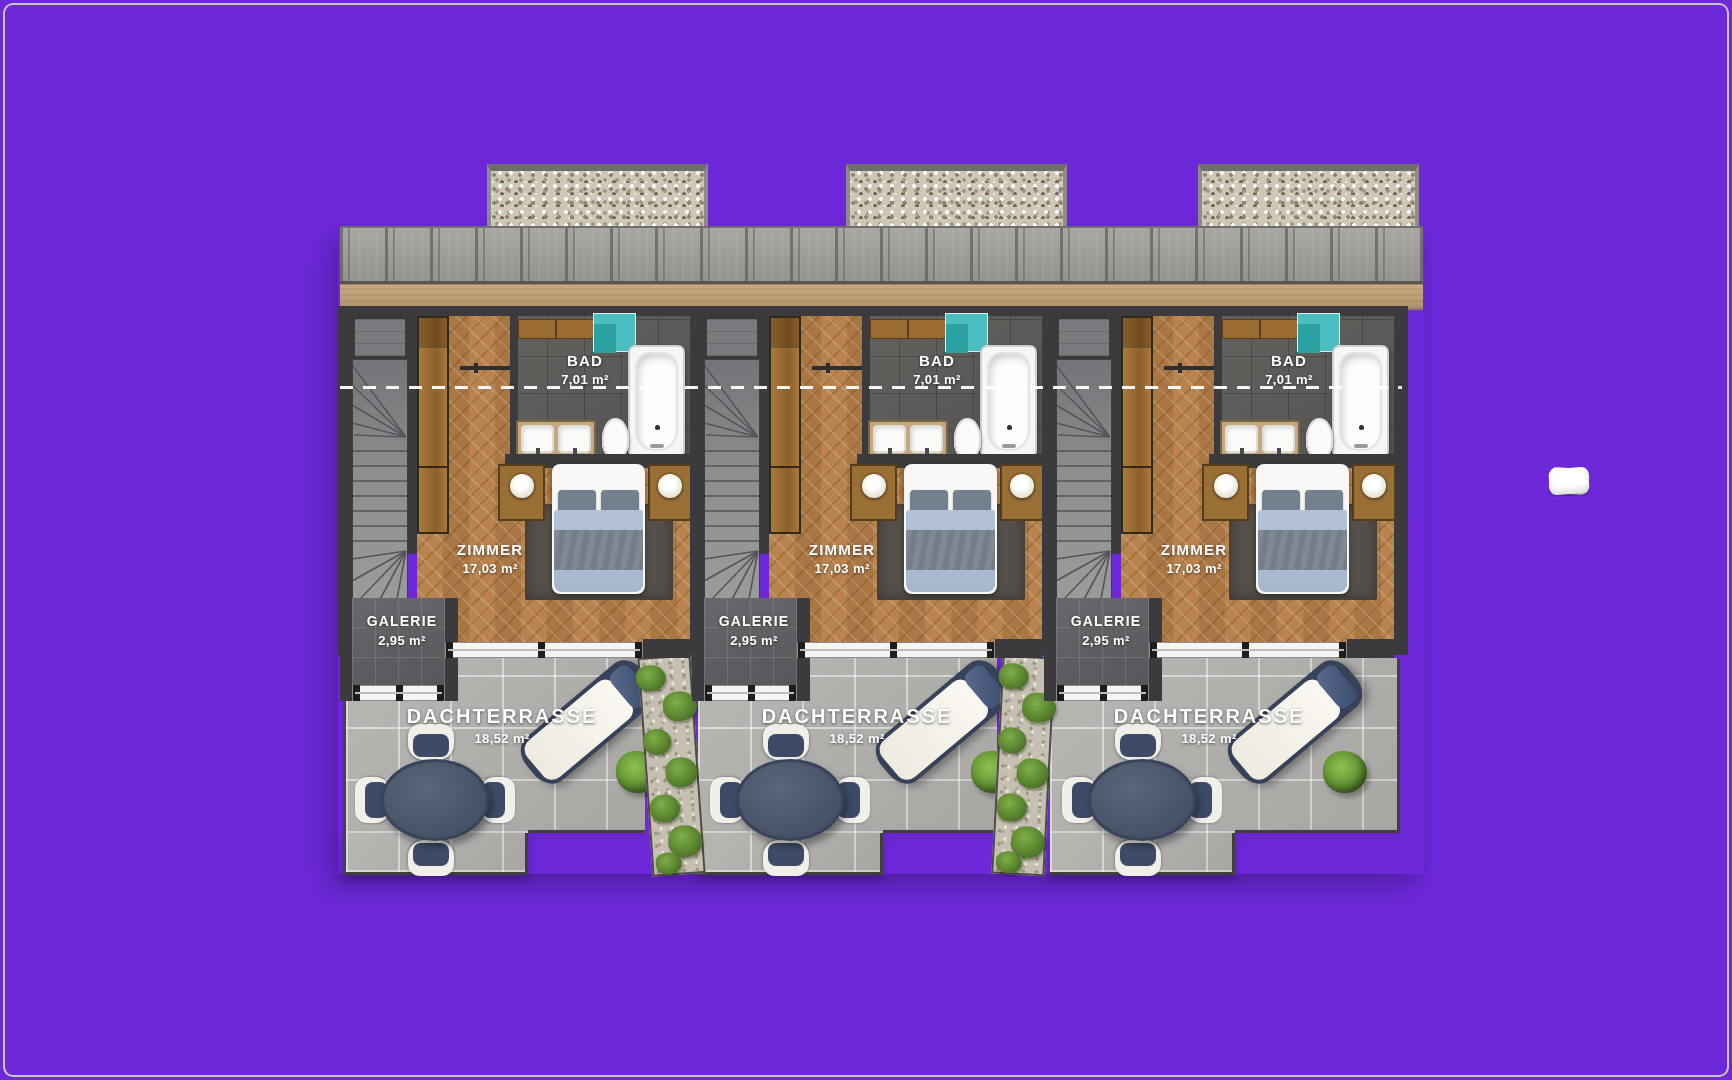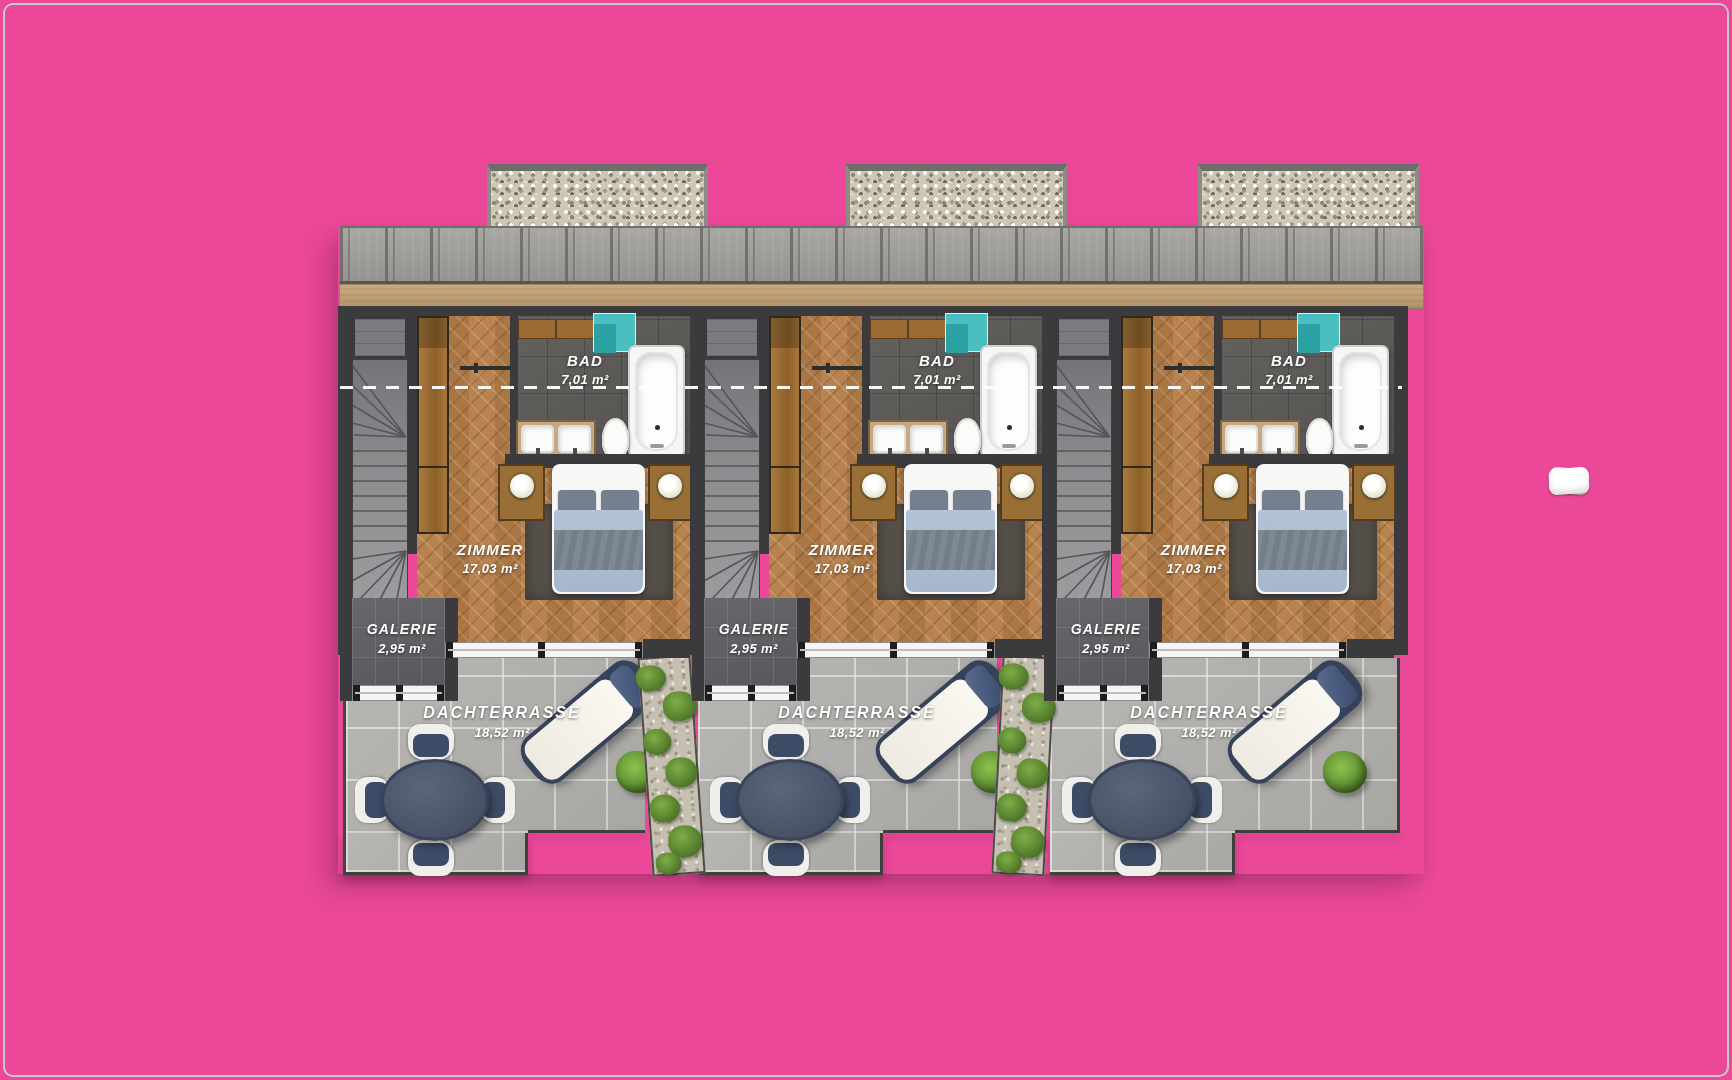--- a/index.html
+++ b/index.html
@@ -1,17 +1,17 @@
 <!DOCTYPE html>
 <html style="--wall: #3b3b3d; --fascia: #c9aa80; --shower: #4bbec0; --terrace-tile: #b2b1ae; --bed-blanket: #b3c2d6; --bed-cushion: #74808d; --table-navy: #475266; --chair-navy: #3d4b66; --lounger-navy: #36415a; --bush-green: #619433; --planter-green: #567f2d; --label-text: #ffffff;"><head>
 <meta charset="utf-8">
 <style>
   html,body{margin:0;padding:0;background:#fff;}
-  .scene{position:relative;width:1732px;height:1080px;background:#ec4899;overflow:hidden;
-         font-family:"Liberation Sans",sans-serif;font-style:italic;}
+  .scene{position:relative;width:1732px;height:1080px;background:#6d28d9;overflow:hidden;
+         font-family:"Liberation Sans",sans-serif;}
   .frame{position:absolute;inset:3px;border:2px solid #c9c9c9;border-radius:10px;z-index:0;}
   .plan-shadow{position:absolute;left:338px;top:226px;width:1086px;height:648px;
          box-shadow:-14px 16px 26px rgba(0,0,0,.16),0 6px 14px rgba(0,0,0,.10);z-index:1;}
 
   
   .gravel{position:absolute;top:164px;height:62px;width:221px;box-sizing:border-box;z-index:5;
     border-top:7px solid #6d6d6b;border-left:4px solid #8b8b87;border-right:4px solid #8b8b87;
     background-color:#cfc6b5;
     background-image:
       radial-gradient(circle at 3px 4px,  #8e8474 1.6px, transparent 2.2px),
@@ -129,24 +129,24 @@
   .door-band::after{content:"";position:absolute;left:2px;right:2px;top:6px;height:2px;background:#bdbdbb;}
   .door-side-wall{left:305px;top:333px;width:47px;height:19px;}
 
   
   .lbl{position:absolute;color:var(--label-text,#ffffff);font-weight:700;z-index:30;
     text-shadow:0 1px 3px rgba(0,0,0,.55);line-height:1.4;text-align:center;}
   .lbl .nm{display:block;font-size:15px;letter-spacing:1.2px;}
   .lbl .area{display:block;font-size:13px;letter-spacing:.4px;}
   .bad-lbl{left:192px;top:44px;width:110px;}
   .zimmer-lbl{left:92px;top:233px;width:120px;}
-  .galerie-lbl{left:14px;top:306px;width:100px;margin-top:8px;}
+  .galerie-lbl{left:14px;top:306px;width:100px;}
   .galerie-lbl .nm{font-size:14px;}
   .dt-lbl{left:59px;top:44px;width:200px;}
-  .dt-lbl .nm{font-size:16px;letter-spacing:2px;text-align:center;}
+  .dt-lbl .nm{font-size:20px;letter-spacing:2px;text-align:center;}
 
   
   .terrace{position:absolute;top:658px;height:217px;z-index:10;}
   .t1{left:343px;width:302px}.t2{left:698px;width:299px}.t3{left:1050px;width:350px}
   .terrace>div{position:absolute;}
   .tilebg{background-color:var(--terrace-tile,#b2b1ae);
     background-image:
       linear-gradient(135deg, rgba(255,255,255,.07), rgba(0,0,0,.06)),
       repeating-linear-gradient(90deg, rgba(250,250,248,.55) 0 2px, rgba(0,0,0,0) 2px 52px),
       repeating-linear-gradient(0deg, rgba(250,250,248,.55) 0 2px, rgba(0,0,0,0) 2px 52px);}

